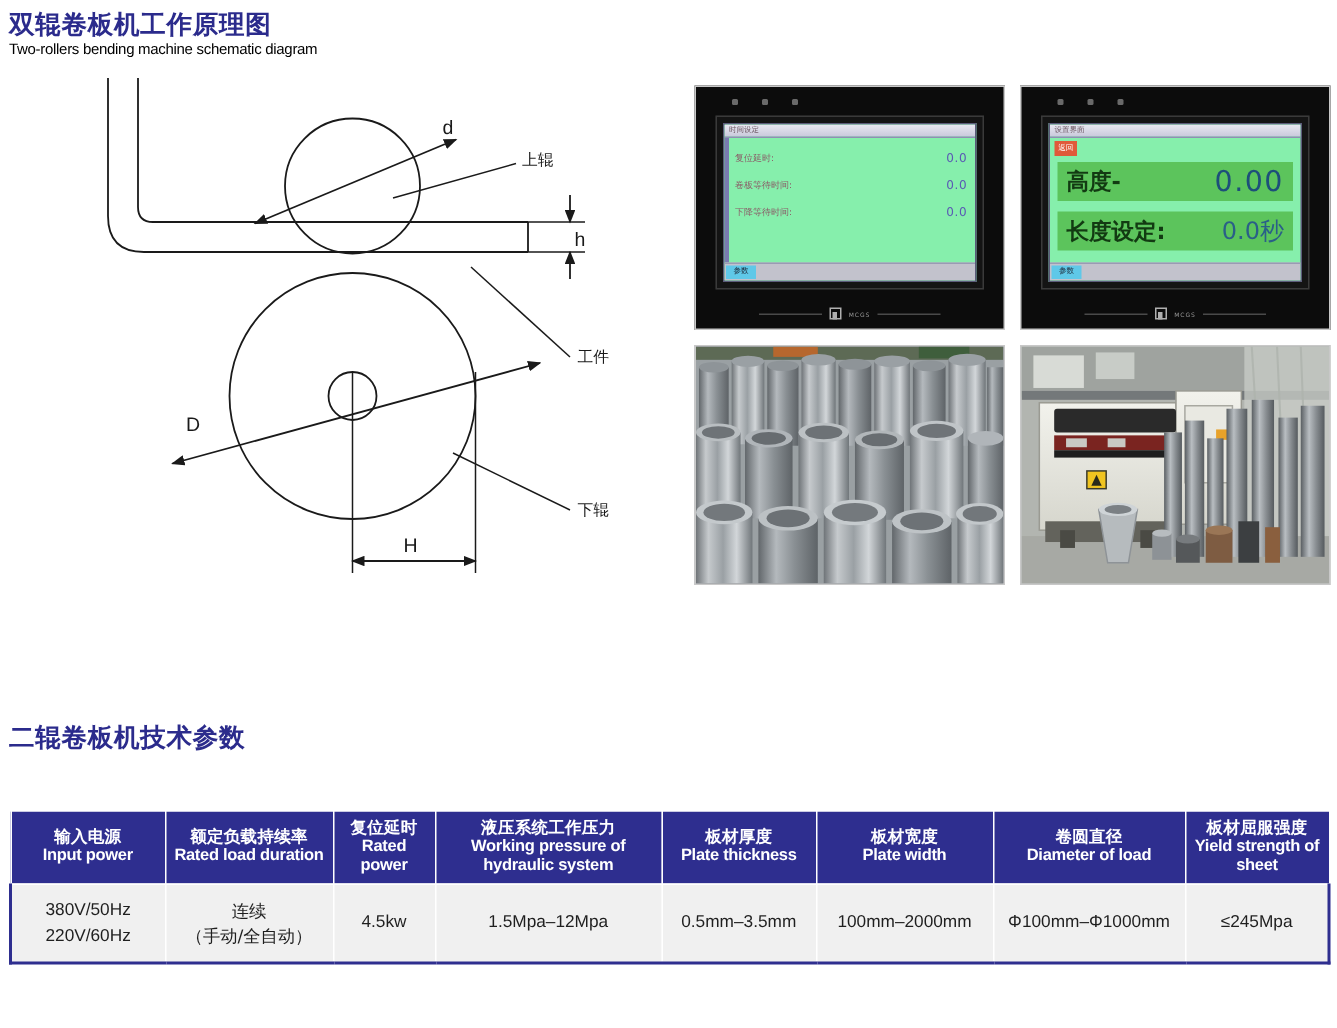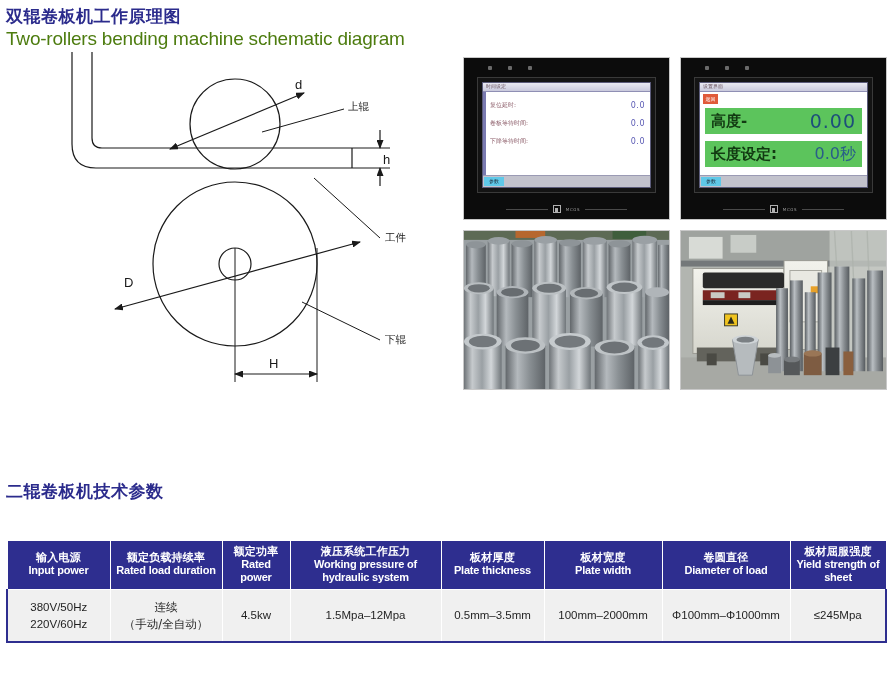--- a/index.html
+++ b/index.html
@@ -15,23 +15,23 @@
   
   .sec-title-cn {
     font-size: 17px;
     font-weight: bold;
     color: #2b2b8c;
     letter-spacing: 0.5px;
     line-height: 1.25;
     white-space: nowrap;
   }
   .sec-title-en {
-    font-size: 19px;
+    font-size: 10px;
     font-weight: normal;
-    color: #4d7c0f;
+    color: #000000;
     letter-spacing: -0.2px;
     line-height: 1.3;
     white-space: nowrap;
   }
   #heading-block { position: absolute; left: 6px; top: 6px; }
   #params-heading-block { position: absolute; left: 6px; top: 481px; }
 
   
   #schematic { position: absolute; left: 52px; top: 52px; width: 400px; height: 352px; }
   #schematic svg { display: block; }
@@ -50,21 +50,21 @@
     gap: 10px;
   }
   .photo { position: relative; overflow: hidden; border: 1px solid #c8c8c8; }
 
   
   .hmi { background: #0c0c0c; padding: 10px 9px 16px 9px; }
   .hmi-leds { position: absolute; top: 8px; left: 24px; display: flex; gap: 16px; }
   .hmi-led { width: 4px; height: 4px; background: #6a6a6a; border-radius: 1px; }
   .hmi-bezel { position: absolute; left: 13px; top: 19px; right: 13px; bottom: 26px;
                background: #141414; border: 1px solid #3a3a3a; padding: 4px; }
-  .hmi-screen { width: 100%; height: 100%; background: #ffffff; position: relative;
+  .hmi-screen { width: 100%; height: 100%; background: #86efac; position: relative;
                 border: 1px solid #5b5b7a; overflow: hidden; }
   .hmi-titlebar { height: 9px; background: linear-gradient(#e9e9f1,#c9c9dc);
                   border-bottom: 1px solid #8f8fb4; position: relative; }
   .hmi-titletext { position: absolute; left: 3px; top: 0px; font-size: 5px;
                    color: #6b5560; font-family: "DejaVu Sans", sans-serif;
                    filter: blur(0.45px); white-space: nowrap; }
   .hmi-leftbar { position: absolute; left: 0; top: 9px; bottom: 12px; width: 3px; background: #7a7ab0; }
   .hmi-rows { position: absolute; left: 7px; right: 5px; top: 13px; }
   .hmi-row { display: flex; align-items: center; justify-content: space-between;
              height: 18px; }
@@ -450,21 +450,21 @@
       <tr>
         <th>
           <span class="th-cn">输入电源</span>
           <span class="th-en">Input power</span>
         </th>
         <th>
           <span class="th-cn">额定负载持续率</span>
           <span class="th-en">Rated load duration</span>
         </th>
         <th>
-          <span class="th-cn">额定功率</span>
+          <span class="th-cn">复位延时</span>
           <span class="th-en">Rated power</span>
         </th>
         <th>
           <span class="th-cn">液压系统工作压力</span>
           <span class="th-en">Working pressure of hydraulic system</span>
         </th>
         <th>
           <span class="th-cn">板材厚度</span>
           <span class="th-en">Plate thickness</span>
         </th>

